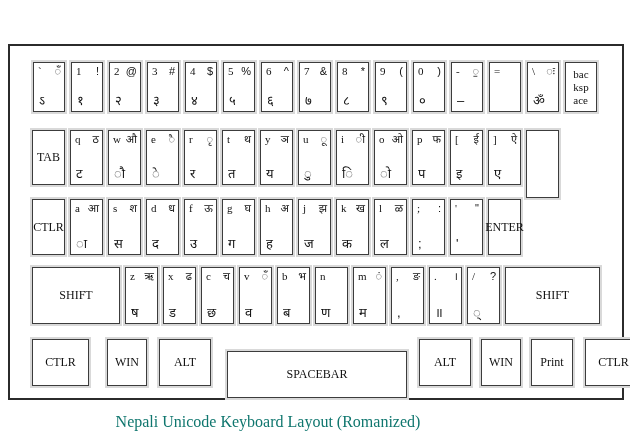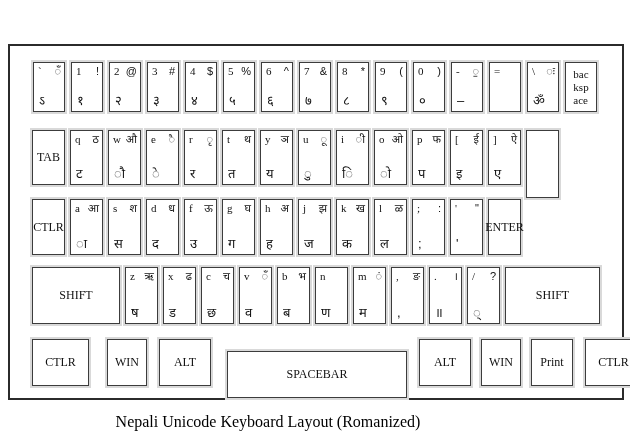--- a/index.html
+++ b/index.html
@@ -48,21 +48,21 @@
   .key-print{width:42px;}
   .row-4 .key:nth-child(2){margin-left:18px;}
   .row-4 .key:nth-child(3){margin-left:12px;}
   .row-4 .key:nth-child(4){margin-left:16px;}
   .row-4 .key:nth-child(5){margin-left:12px;}
   .row-4 .key:nth-child(6){margin-left:10px;}
   .row-4 .key:nth-child(7){margin-left:10px;}
   .row-4 .key:nth-child(8){margin-left:12px;}
   
   #caption{position:absolute;left:0;top:413px;width:536px;text-align:center;
-           font:16px "Liberation Serif",serif;color:#000000;}
+           font:16px "Liberation Serif",serif;color:#0f766e;}
 </style>
 </head>
 <body>
 
 <div id="stage">
   <div id="formula-box">
   </div>
   <div id="kbd-frame"></div>
 
   <div class="row row-0">

